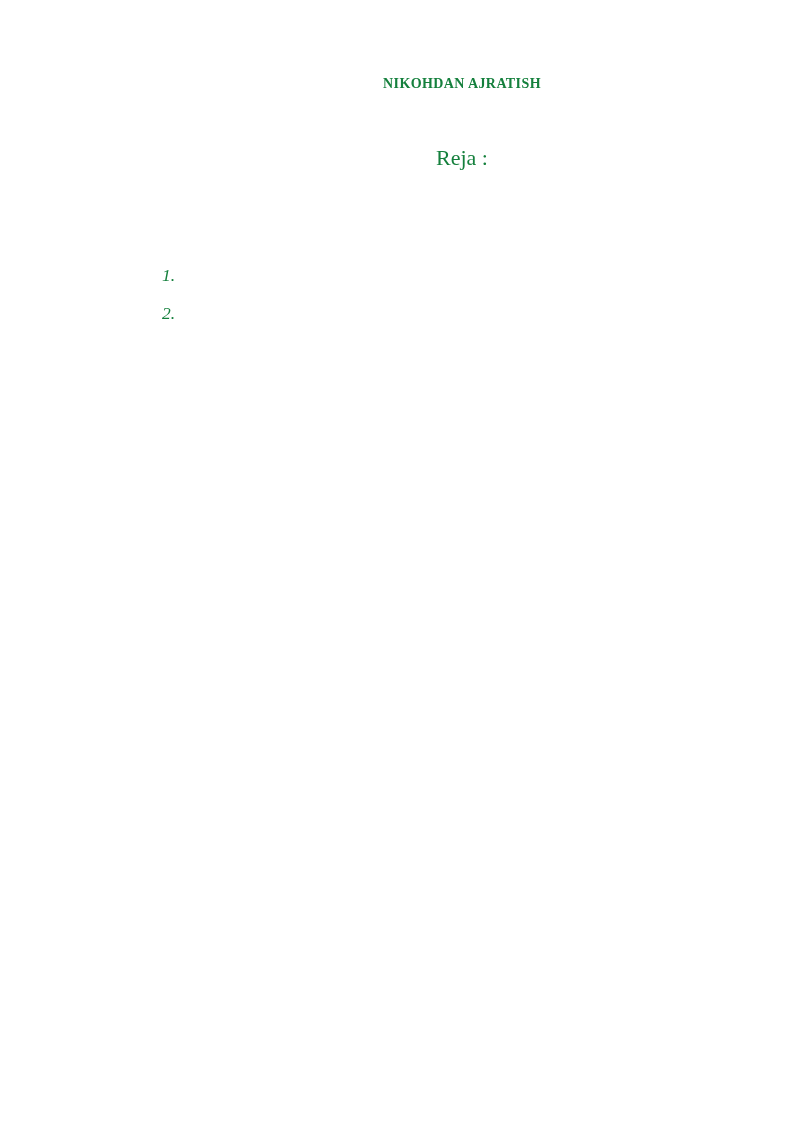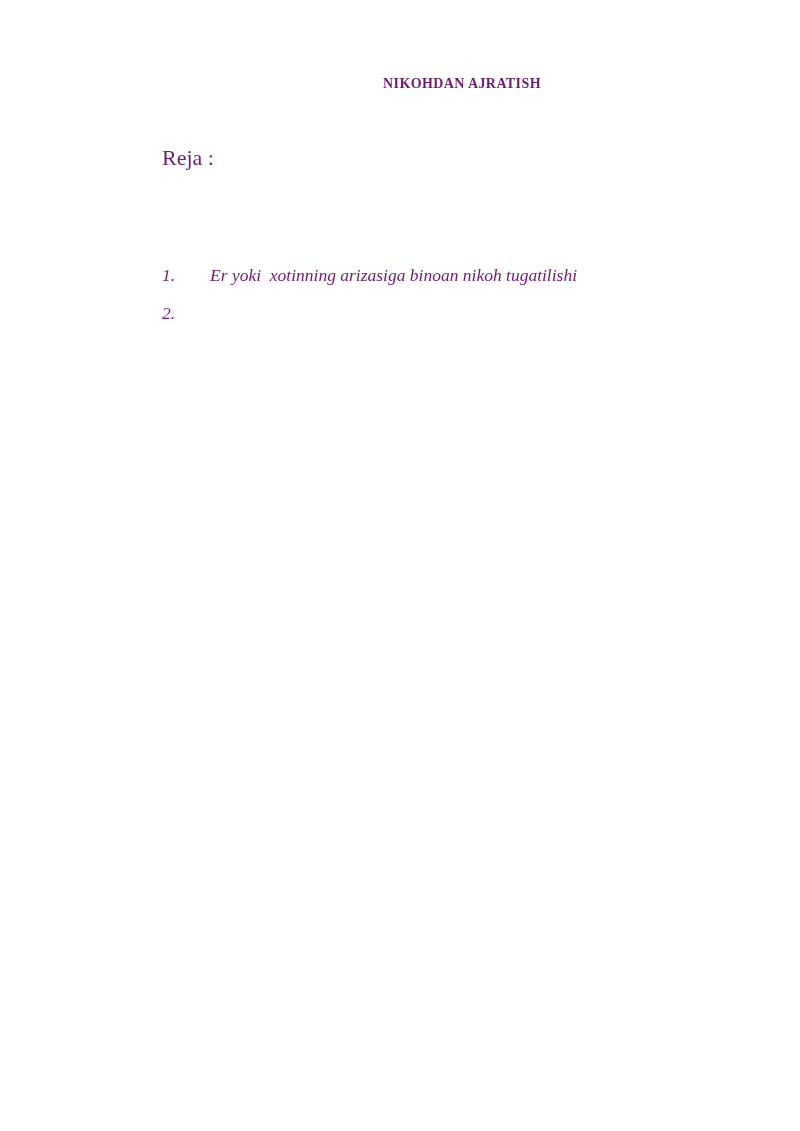--- a/index.html
+++ b/index.html
@@ -6,35 +6,35 @@
     margin: 0;
     padding: 0;
     background: #ffffff;
   }
   .page {
     position: relative;
     width: 800px;
     height: 1131px;
     background: #ffffff;
     font-family: "Liberation Serif", serif;
-    color: #701a75;
+    color: #15803d;
     overflow: hidden;
   }
   .content {
     padding: 76px 38px 0 162px; 
   }
   .doc-title {
     text-align: center;
     font-weight: bold;
     font-size: 14px;
     letter-spacing: 0.4px;
     line-height: 1.2;
   }
   .doc-subtitle {
-    text-align: left;
+    text-align: center;
     font-size: 22px;
     margin-top: 52px;
     line-height: 1.2;
   }
   .plan-list {
     margin-top: 94px;
     font-style: italic;
     font-size: 17.5px;
     line-height: 1.25;
   }
@@ -58,21 +58,20 @@
   <div class="content">
 
     <div class="doc-title">NIKOHDAN AJRATISH</div>
 
     <div class="doc-subtitle">Reja :</div>
 
     <div class="plan-list">
 
       <div class="plan-row">
         <span class="plan-num">1.</span>
-        <span class="plan-text">Er yoki  xotinning arizasiga binoan nikoh tugatilishi</span>
       </div>
 
       <div class="plan-row">
         <span class="plan-num">2.</span>
       </div>
 
     </div>
 
   </div>
 </div>

